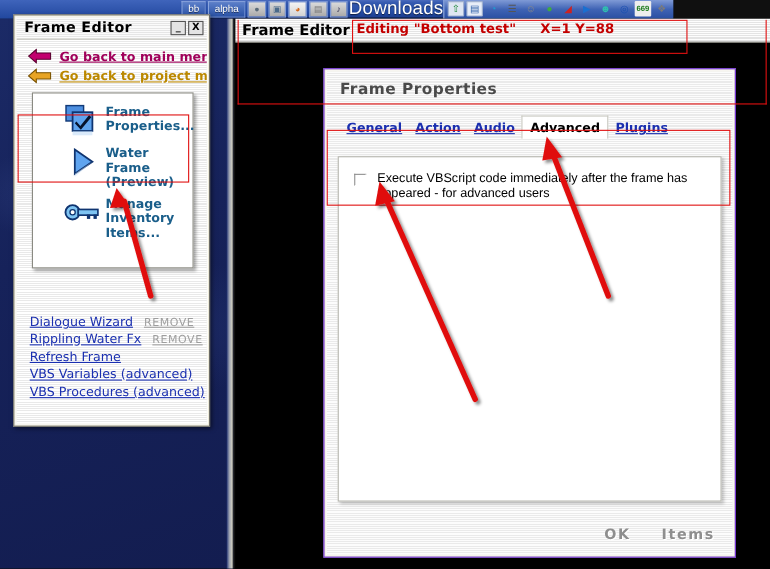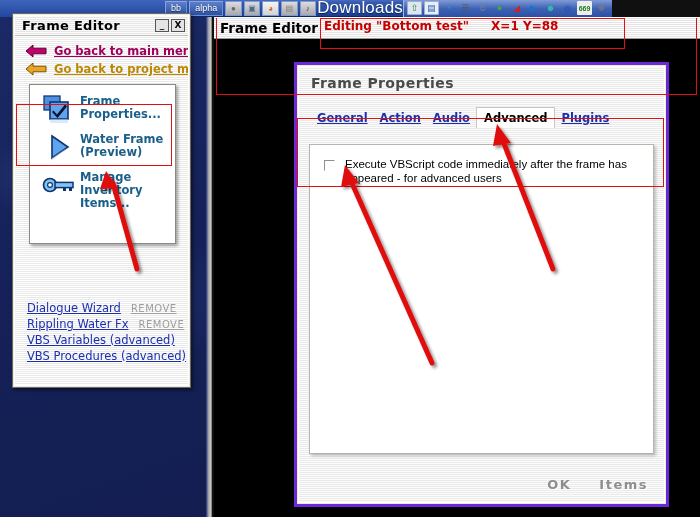--- a/index.html
+++ b/index.html
@@ -129,21 +129,21 @@
   }
   .back-link.magenta { color: #a0005a; }
   .back-link.orange  { color: #bb8800; }
 
   
   #menu-card {
     margin: 6px 12px 0 14px;
     background: #fff;
     border: 1px solid #8a8a82;
     box-shadow: 2px 2px 3px rgba(0,0,0,.35);
-    padding: 6px 4px 8px 4px;
+    padding: 6px 4px 8px 20px;
     height: 160px;
   }
   .menu-item {
     display: flex; align-items: flex-start;
     padding: 3px 2px 3px 4px;
     cursor: pointer;
   }
   .menu-ico { width: 42px; flex: none; display:flex; align-items:center; justify-content:center; }
   .menu-label {
     font-size: 11.5px; font-weight: bold; color: #1a5e8a;
@@ -196,21 +196,21 @@
     font-family: "DejaVu Sans", sans-serif;
   }
   #app-canvas { position: absolute; inset: 22px 0 0 0; background: #000; }
 
   
   #dialog {
     position: absolute;
     left: 80px; top: 45px;
     width: 375px; height: 445px;
     background: #ece9d8;
-    border: 3px solid #6d28d9;
+    border: 1px solid #6d28d9;
     box-shadow: 3px 3px 6px rgba(0,0,0,.6);
   }
   #dialog .dlg-inner {
     position: absolute; inset: 1px;
     background: repeating-linear-gradient(180deg,#fcfcfc 0px,#fcfcfc 1px,#eaeaea 1px,#eaeaea 2px);
     border: 1px solid #fff;
     overflow: hidden;
   }
   #dlg-title {
     padding: 8px 0 6px 12px;
@@ -405,20 +405,23 @@
     <div id="link-list">
       <div class="ll-row">
         <span class="ll-link">Dialogue Wizard</span>
         <span class="ll-remove">REMOVE</span>
       </div>
       <div class="ll-row">
         <span class="ll-link">Rippling Water Fx</span>
         <span class="ll-remove">REMOVE</span>
       </div>
       <div class="ll-row">
+        <span class="ll-link">Refresh Frame</span>
+      </div>
+      <div class="ll-row">
         <span class="ll-link">VBS Variables (advanced)</span>
       </div>
       <div class="ll-row">
         <span class="ll-link">VBS Procedures (advanced)</span>
       </div>
     </div>
 
   </div>
 </div>
 

